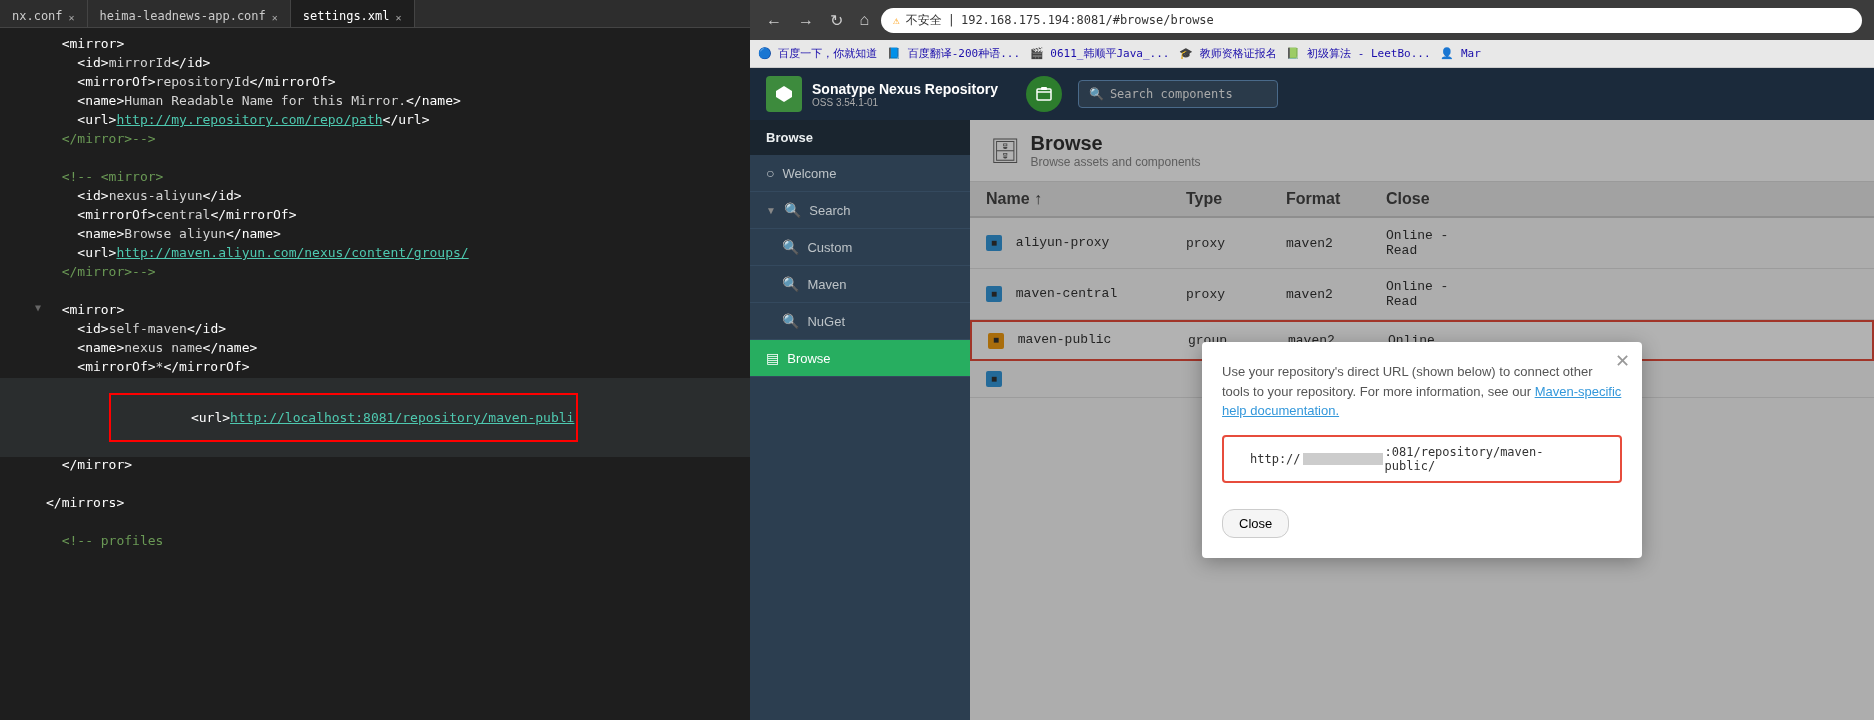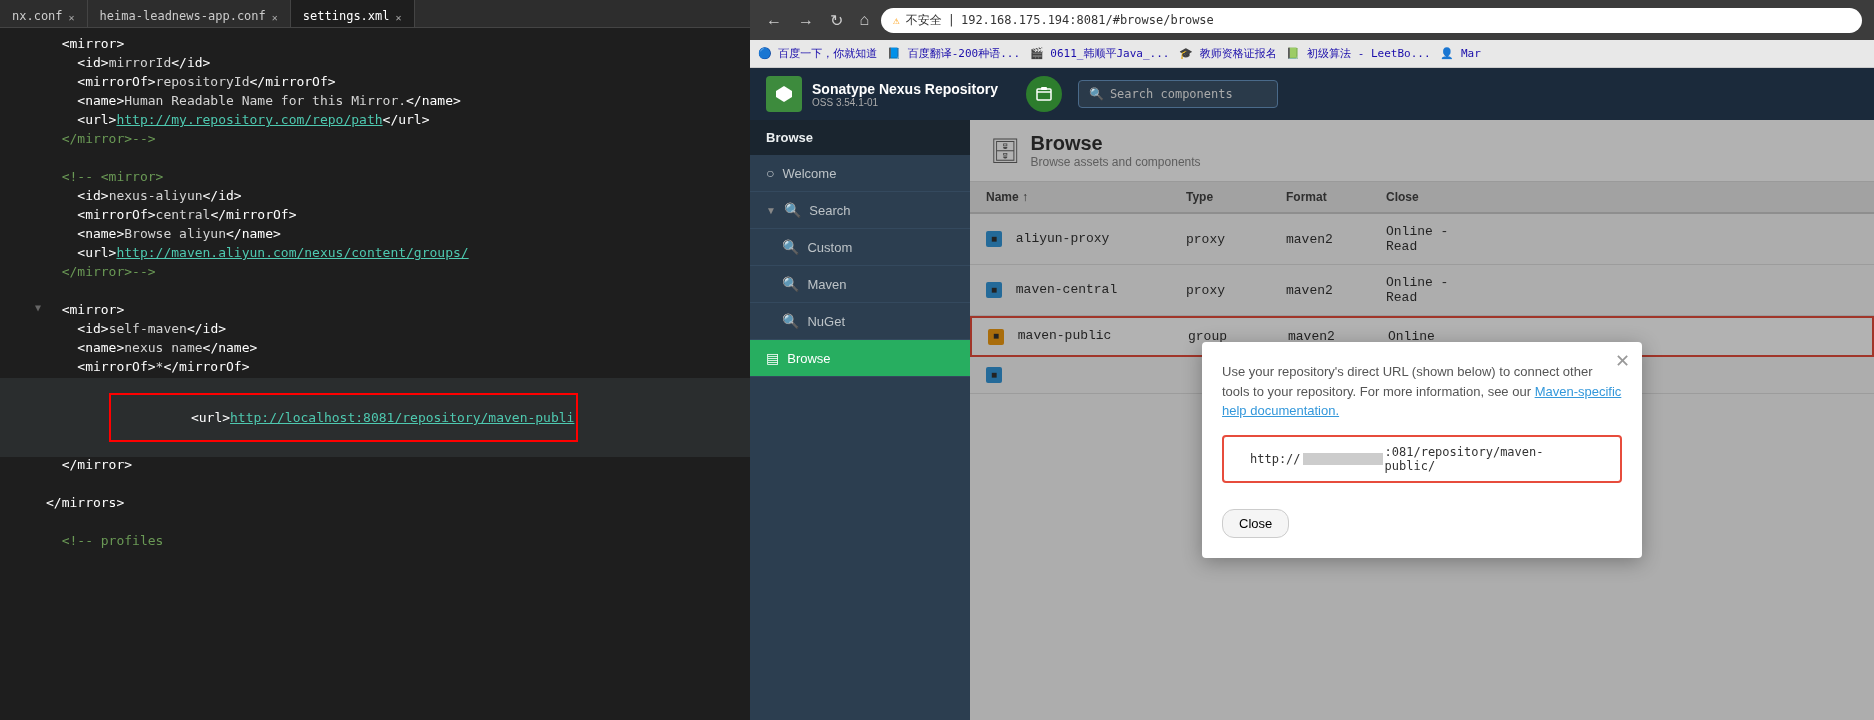--- a/index.html
+++ b/index.html
@@ -327,21 +327,21 @@
     }
 
     .table-header {
       display: grid;
       grid-template-columns: 200px 100px 100px 100px 1fr;
       background: #e8e8e8;
       border-bottom: 2px solid #ccc;
       padding: 8px 16px;
       font-weight: bold;
       font-family: sans-serif;
-      font-size: 12px;
+      font-size: 16px;
       color: #444;
     }
 
     .table-row {
       display: grid;
       grid-template-columns: 200px 100px 100px 100px 1fr;
       padding: 10px 16px;
       border-bottom: 1px solid #e0e0e0;
       font-family: Liberation Mono, monospace;
       font-size: 13px;

